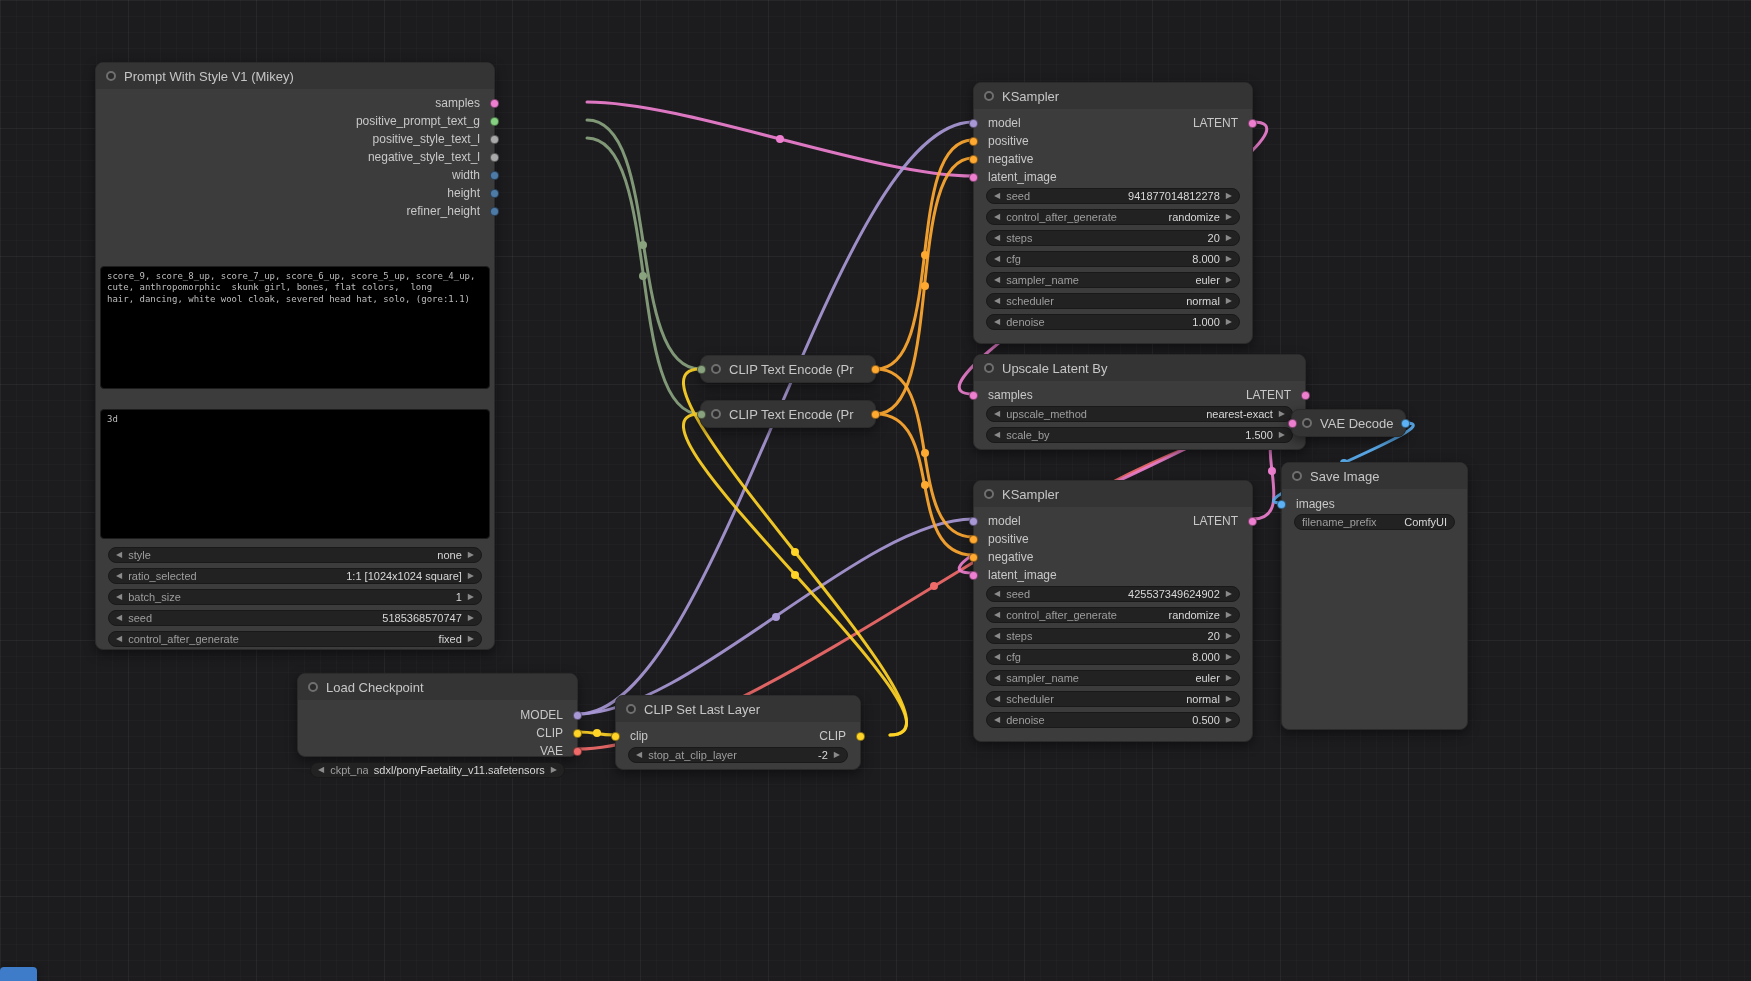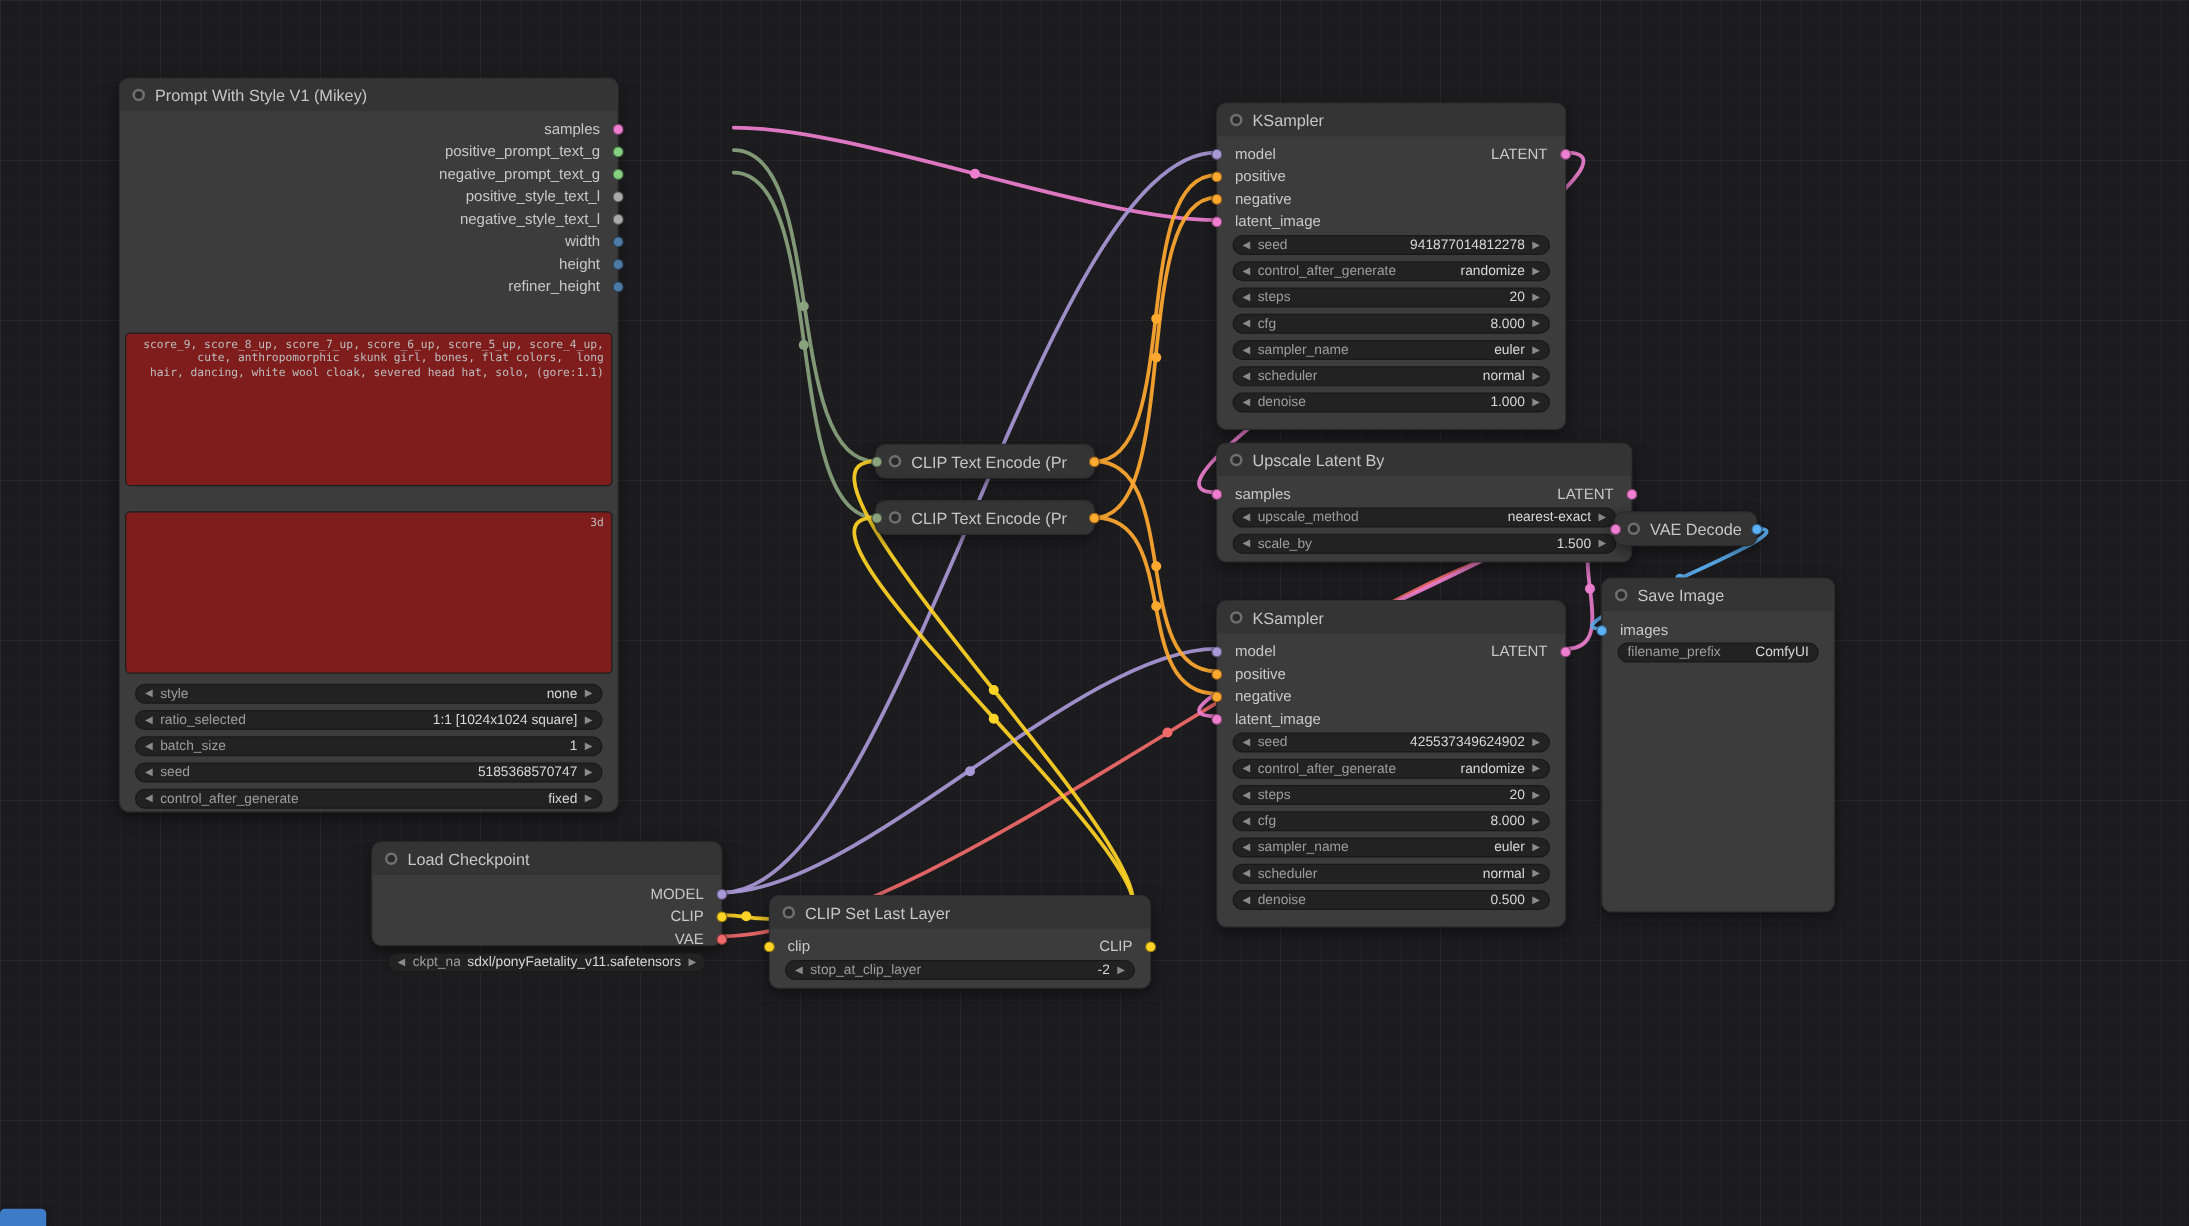--- a/index.html
+++ b/index.html
@@ -60,24 +60,24 @@
   .widget{
     height:16px;margin-bottom:5px;background:#222222;border:1px solid #191919;
     border-radius:8px;display:flex;align-items:center;padding:0 7px;gap:6px;
     font-size:11px;color:#ababab;overflow:hidden;
   }
   .widget .wl{color:#9e9e9e;white-space:nowrap;overflow:hidden;text-overflow:clip;flex:0 1 auto;}
   .widget .wv{margin-left:auto;color:#d8d8d8;white-space:nowrap;flex:none;}
   .arr{font-size:8px;color:#8a8a8a;line-height:1;flex:none;}
 
   .ta{
-    position:absolute;left:4px;right:4px;background:#7f1d1d;border:1px solid #1d1d1d;
+    position:absolute;left:4px;right:4px;background:#000000;border:1px solid #1d1d1d;
     border-radius:4px;padding:4px 6px;overflow:hidden;
     font-family:"DejaVu Sans Mono",monospace;font-size:9px;line-height:1.25;
-    color:#bdbdbd;white-space:pre-wrap;word-break:break-word;text-align:right;
+    color:#bdbdbd;white-space:pre-wrap;word-break:break-word;
   }
   #blue-tab{position:absolute;left:0;top:967px;width:37px;height:14px;z-index:2;
     background:#3e7cc9;border-radius:4px 4px 0 0;box-shadow:0 2px 6px rgba(0,0,0,.4);}
 </style>
 </head>
 <body>
 
 <div id="canvas">
 
   <svg id="wires" width="1751" height="981" viewBox="0 0 1751 981">
@@ -126,24 +126,20 @@
     <div class="slots" style="top:31px">
       <div class="row out">
           <span class="slot-label">samples</span>
           <span class="dot out latent"></span>
         </div>
       <div class="row out">
           <span class="slot-label">positive_prompt_text_g</span>
           <span class="dot out string"></span>
         </div>
       <div class="row out">
-          <span class="slot-label">negative_prompt_text_g</span>
-          <span class="dot out string"></span>
-        </div>
-      <div class="row out">
           <span class="slot-label">positive_style_text_l</span>
           <span class="dot out gray"></span>
         </div>
       <div class="row out">
           <span class="slot-label">negative_style_text_l</span>
           <span class="dot out gray"></span>
         </div>
       <div class="row out">
           <span class="slot-label">width</span>
           <span class="dot out int"></span>
@@ -428,21 +424,21 @@
     <div class="widgets" style="top:88px">
       <div class="widget">
           <span class="arr">◀</span>
           <span class="wl">ckpt_name</span>
           <span class="wv">sdxl/ponyFaetality_v11.safetensors</span>
           <span class="arr">▶</span>
         </div>
     </div>
   </div>
 
-  <div class="node" style="left:615px;top:716px;width:306px;height:75px">
+  <div class="node" style="left:615px;top:695px;width:246px;height:75px">
     <div class="titlebar">
       <span class="cdot"></span>
       <span class="title">CLIP Set Last Layer</span>
     </div>
     <div class="slots" style="top:31px">
       <div class="row">
           <span class="dot in clip"></span>
           <span class="slot-label">clip</span>
           <span class="slot-label right">CLIP</span>
           <span class="dot out clip"></span>

